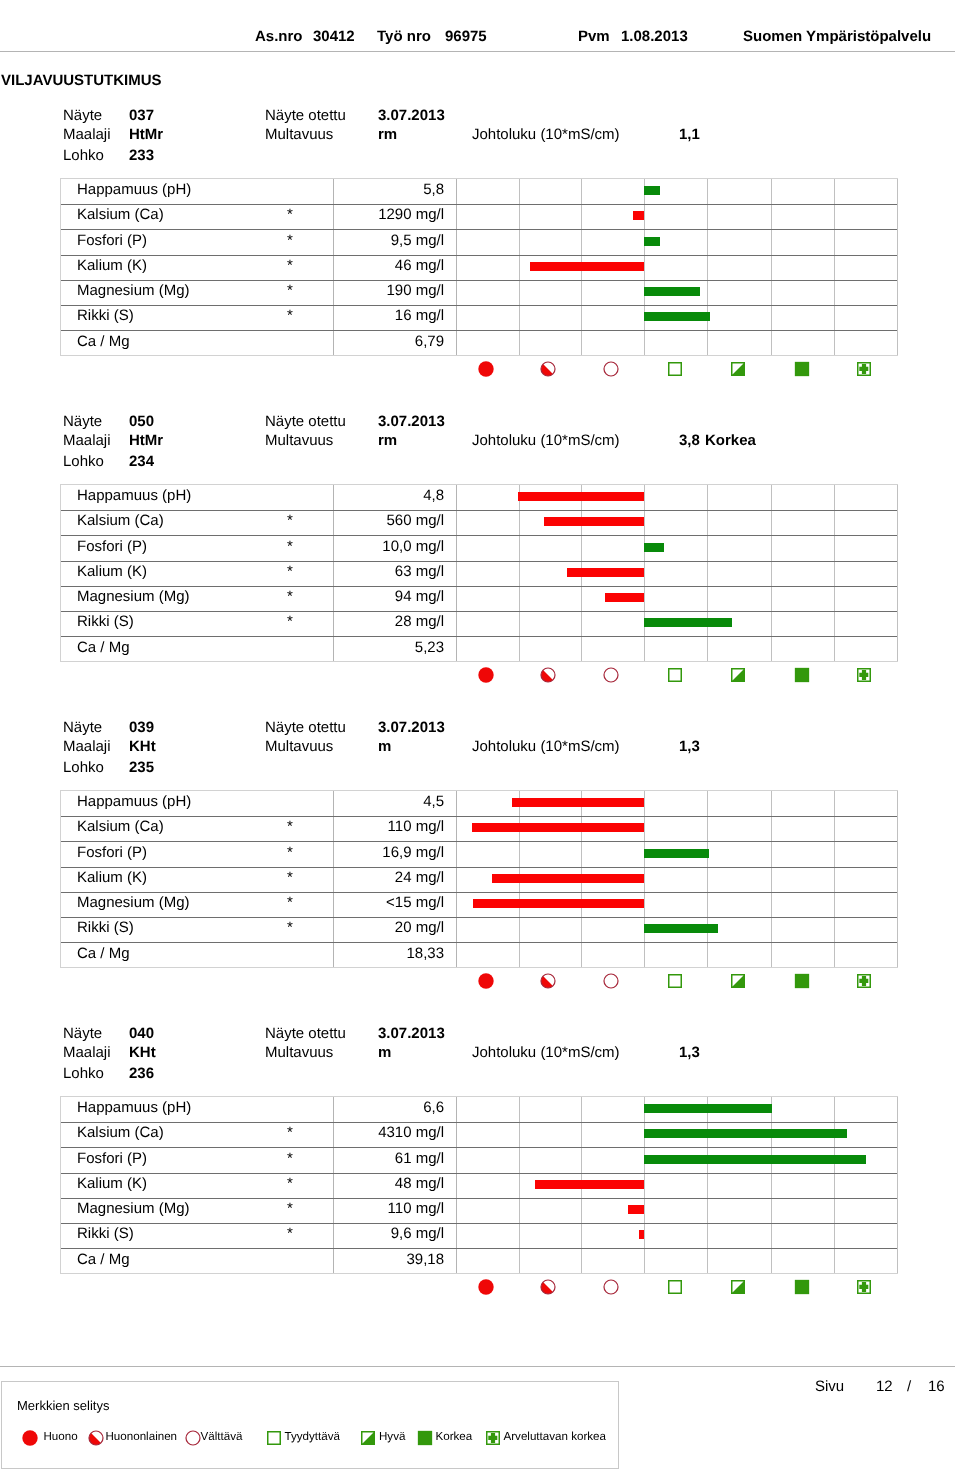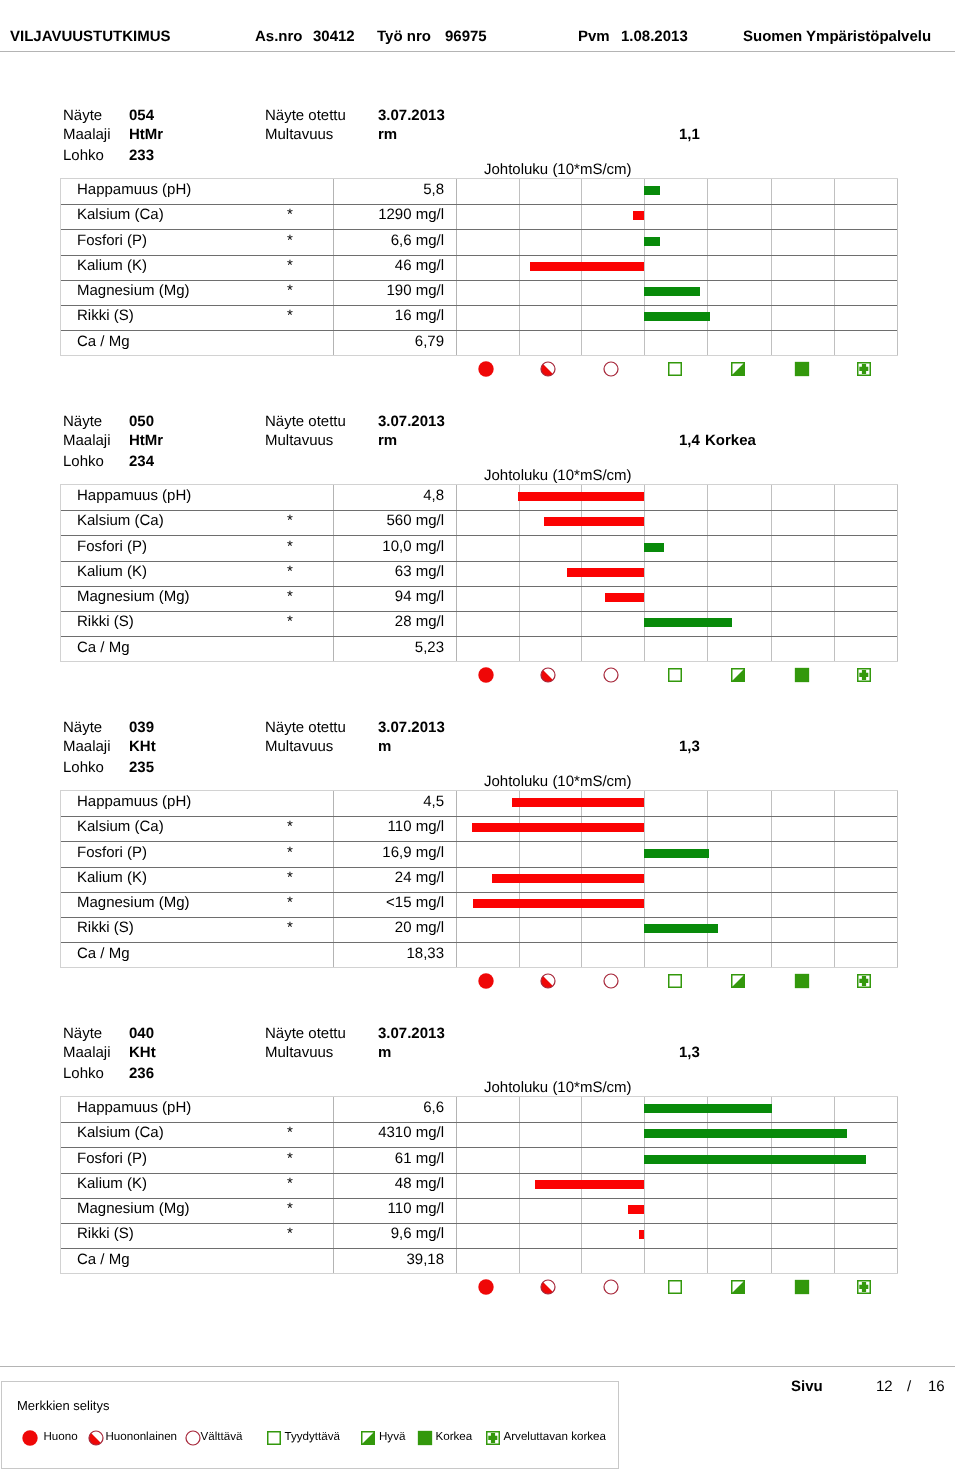--- a/index.html
+++ b/index.html
@@ -3,42 +3,42 @@
 <meta charset="utf-8">
 <title>Viljavuustutkimus</title>
 <style>
   html,body{margin:0;padding:0;background:#fff;}
   body{width:960px;height:1472px;font-family:"Liberation Sans",sans-serif;color:#000;
         -webkit-font-smoothing:antialiased;text-rendering:geometricPrecision;}
   .page{position:relative;width:960px;height:1472px;overflow:hidden;background:#fff;}
 
   
   .pg-head span{position:absolute;font-weight:bold;font-size:15px;line-height:17px;top:28px;white-space:nowrap;}
-  .hd-title{left:10px;}
+  .hd-title{left:1px;margin-top:44px;}
   .hd-asnro-l{left:255px;}
   .hd-asnro-v{left:296px;margin-left:17px;}
   .hd-tyo-l{left:377px;}
   .hd-tyo-v{left:445px;}
   .hd-pvm-l{left:578px;}
   .hd-pvm-v{left:621px;}
   .hd-org{left:743px;}
   .hd-rule{position:absolute;left:0;top:51px;width:955px;height:1px;background:#b4b4b4;}
 
   
   .block{position:absolute;left:0;width:960px;height:290px;}
   .meta span{position:absolute;font-size:15px;line-height:17px;white-space:nowrap;}
   .meta .b{font-weight:bold;}
   .m-r1{top:0px;}
   .m-r2{top:19.3px;}
   .m-r3{top:40.7px;}
   .c-lab{left:63px;}
   .c-val{left:129px;}
   .c-lab2{left:265px;}
   .c-val2{left:378px;}
-  .c-lab3{left:484px;margin-top:35px;}
+  .c-lab3{left:472px;}
   .c-val3{left:679px;}
   .c-val3b{left:705px;}
 
   
   .tbl{position:absolute;left:60px;top:71.3px;width:838px;height:178px;}
   .tbl-outer{position:absolute;left:0;top:0;width:838px;height:178px;
        border:1px solid #d2d2d2;box-sizing:border-box;}
   .trow{position:absolute;left:1px;width:836px;height:25.27px;}
   .rowline{position:absolute;left:1px;width:836px;height:1px;background:#6e6e6e;}
   .cellname{position:absolute;left:16px;top:-1.7px;height:25.27px;line-height:25.27px;font-size:15px;white-space:nowrap;}
@@ -50,21 +50,21 @@
   .bar.g{background:#088a0a;}
   .bar.r{background:#fb0303;}
 
   
   .symrow{position:absolute;left:0;top:254.5px;width:960px;height:17px;}
   .sym{position:absolute;width:16px;height:16px;top:0;}
 
   
   .foot-rule{position:absolute;left:0;top:1366px;width:955px;height:1px;background:#b4b4b4;}
   .sivu{position:absolute;font-size:15px;line-height:17px;top:1377.5px;white-space:nowrap;}
-  .sivu-l{left:791px;font-weight:bold;}
+  .sivu-l{left:815px;}
   .sivu-p{left:876px;}
   .sivu-s{left:907px;}
   .sivu-t{left:928px;}
 
   .legendbox{position:absolute;left:1px;top:1381px;width:618px;height:88px;
              border:1px solid #c8c8c8;box-sizing:border-box;}
   .lgtitle{position:absolute;left:15px;top:15.5px;font-size:13px;line-height:16px;white-space:nowrap;}
   .lgitem{position:absolute;top:47.5px;height:16px;}
   .lgsym{position:absolute;left:0;top:0;width:16px;height:16px;}
   .lgtext{position:absolute;top:-1.5px;height:18px;line-height:18px;font-size:11.6px;white-space:nowrap;}
@@ -83,21 +83,21 @@
     <span class="hd-pvm-l">Pvm</span>
     <span class="hd-pvm-v">1.08.2013</span>
     <span class="hd-org">Suomen Ympäristöpalvelu</span>
   </div>
   <div class="hd-rule"></div>
 
   <div id="blocks">
       <div class="block" style="top: 106.5px;">
         <div class="meta">
           <span class="m-r1 c-lab">Näyte</span>
-          <span class="m-r1 c-val b">054</span>
+          <span class="m-r1 c-val b">037</span>
           <span class="m-r2 c-lab">Maalaji</span>
           <span class="m-r2 c-val b">HtMr</span>
           <span class="m-r3 c-lab">Lohko</span>
           <span class="m-r3 c-val b">233</span>
           <span class="m-r1 c-lab2">Näyte otettu</span>
           <span class="m-r1 c-val2 b">3.07.2013</span>
           <span class="m-r2 c-lab2">Multavuus</span>
           <span class="m-r2 c-val2 b">rm</span>
           <span class="m-r2 c-lab3">Johtoluku (10*mS/cm)</span>
           <span class="m-r2 c-val3 b">1,1</span>
@@ -122,21 +122,21 @@
           <div class="trow" style="top:26.27px">
             <span class="cellname">Kalsium (Ca)</span>
             <span class="cellstar">*</span>
             <span class="cellval">1290 mg/l</span>
           </div>
           <div class="bar r" style="left:572.98px;top:33.47px;width:11.02px"></div>
           <div class="rowline" style="top:51.54px"></div>
           <div class="trow" style="top:51.54px">
             <span class="cellname">Fosfori (P)</span>
             <span class="cellstar">*</span>
-            <span class="cellval">6,6 mg/l</span>
+            <span class="cellval">9,5 mg/l</span>
           </div>
           <div class="bar g" style="left:584.00px;top:58.74px;width:16.00px"></div>
           <div class="rowline" style="top:76.81px"></div>
           <div class="trow" style="top:76.81px">
             <span class="cellname">Kalium (K)</span>
             <span class="cellstar">*</span>
             <span class="cellval">46 mg/l</span>
           </div>
           <div class="bar r" style="left:470.00px;top:84.01px;width:114.00px"></div>
           <div class="rowline" style="top:102.08px"></div>
@@ -192,21 +192,21 @@
           <span class="m-r1 c-val b">050</span>
           <span class="m-r2 c-lab">Maalaji</span>
           <span class="m-r2 c-val b">HtMr</span>
           <span class="m-r3 c-lab">Lohko</span>
           <span class="m-r3 c-val b">234</span>
           <span class="m-r1 c-lab2">Näyte otettu</span>
           <span class="m-r1 c-val2 b">3.07.2013</span>
           <span class="m-r2 c-lab2">Multavuus</span>
           <span class="m-r2 c-val2 b">rm</span>
           <span class="m-r2 c-lab3">Johtoluku (10*mS/cm)</span>
-          <span class="m-r2 c-val3 b">1,4</span>
+          <span class="m-r2 c-val3 b">3,8</span>
           <span class="m-r2 c-val3b b">Korkea</span>
         </div>
         <div class="tbl">
           <div class="tbl-outer"></div>
           <div class="vline" style="left:273px"></div>
           <div class="vline" style="left:396px"></div>
           <div class="gl" style="left:458.50px"></div>
           <div class="gl" style="left:521.00px"></div>
           <div class="gl" style="left:584.00px"></div>
           <div class="gl" style="left:647.00px"></div>

